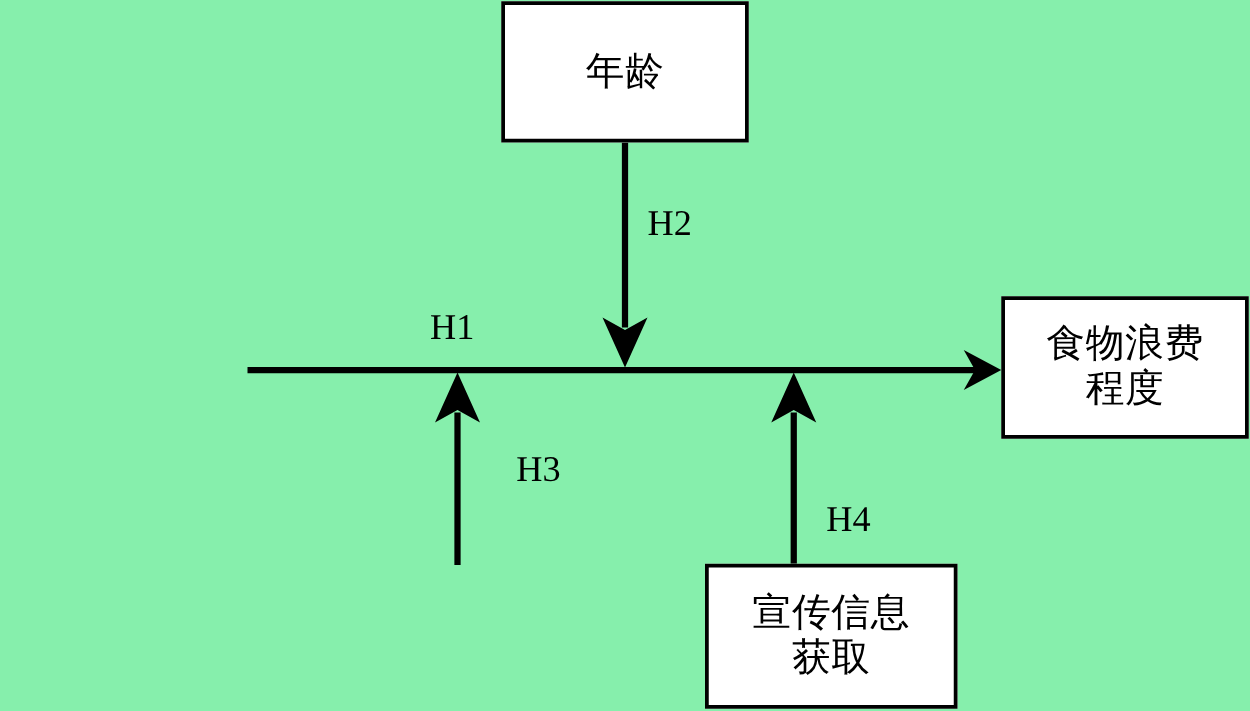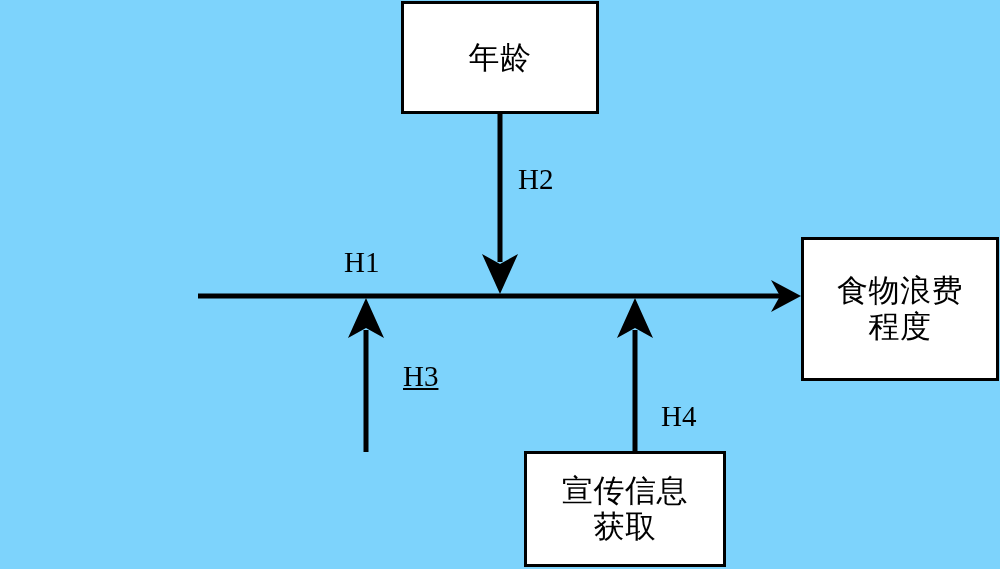--- a/index.html
+++ b/index.html
@@ -4,21 +4,21 @@
 <style>
   html, body {
     margin: 0;
     padding: 0;
     background: #ffffff;
   }
   #canvas {
     position: relative;
     width: 1000px;
     height: 569px;
-    background: #7dd3fc;
+    background: #86efac;
     overflow: hidden;
     font-family: "Liberation Serif", "DejaVu Serif", serif;
   }
   .node-box {
     position: absolute;
     box-sizing: border-box;
     border: 3px solid #000000;
     background: #ffffff;
     display: flex;
     align-items: center;
@@ -48,28 +48,28 @@
     left: 0;
     top: 0;
     width: 1000px;
     height: 569px;
     z-index: 2;
   }
 
   
   #box-age      { left: 401px; top: 1px;   width: 198px; height: 113px; }
   #box-gender   { left: 1px;   top: 236px; width: 197px; height: 114px; }
-  #box-waste    { left: 801px; top: 237px; width: 198px; height: 144px; }
+  #box-waste    { left: 801px; top: 237px; width: 198px; height: 114px; }
   #box-saving   { left: 267px; top: 452px; width: 197px; height: 115px; }
-  #box-info     { left: 524px; top: 451px; width: 202px; height: 116px; }
+  #box-info     { left: 564px; top: 451px; width: 202px; height: 116px; }
 
   
   #label-h1 { left: 344px; top: 246px; }
   #label-h2 { left: 518px; top: 163px; }
-  #label-h3 { left: 403px; top: 360px; text-decoration: underline; }
+  #label-h3 { left: 413px; top: 360px; }
   #label-h4 { left: 661px; top: 360px; margin-top: 40px; }
 </style>
 </head>
 <body>
 
 <div id="canvas">
 
   <svg class="connectors" viewBox="0 0 1000 569" xmlns="http://www.w3.org/2000/svg">
 
     <g>

